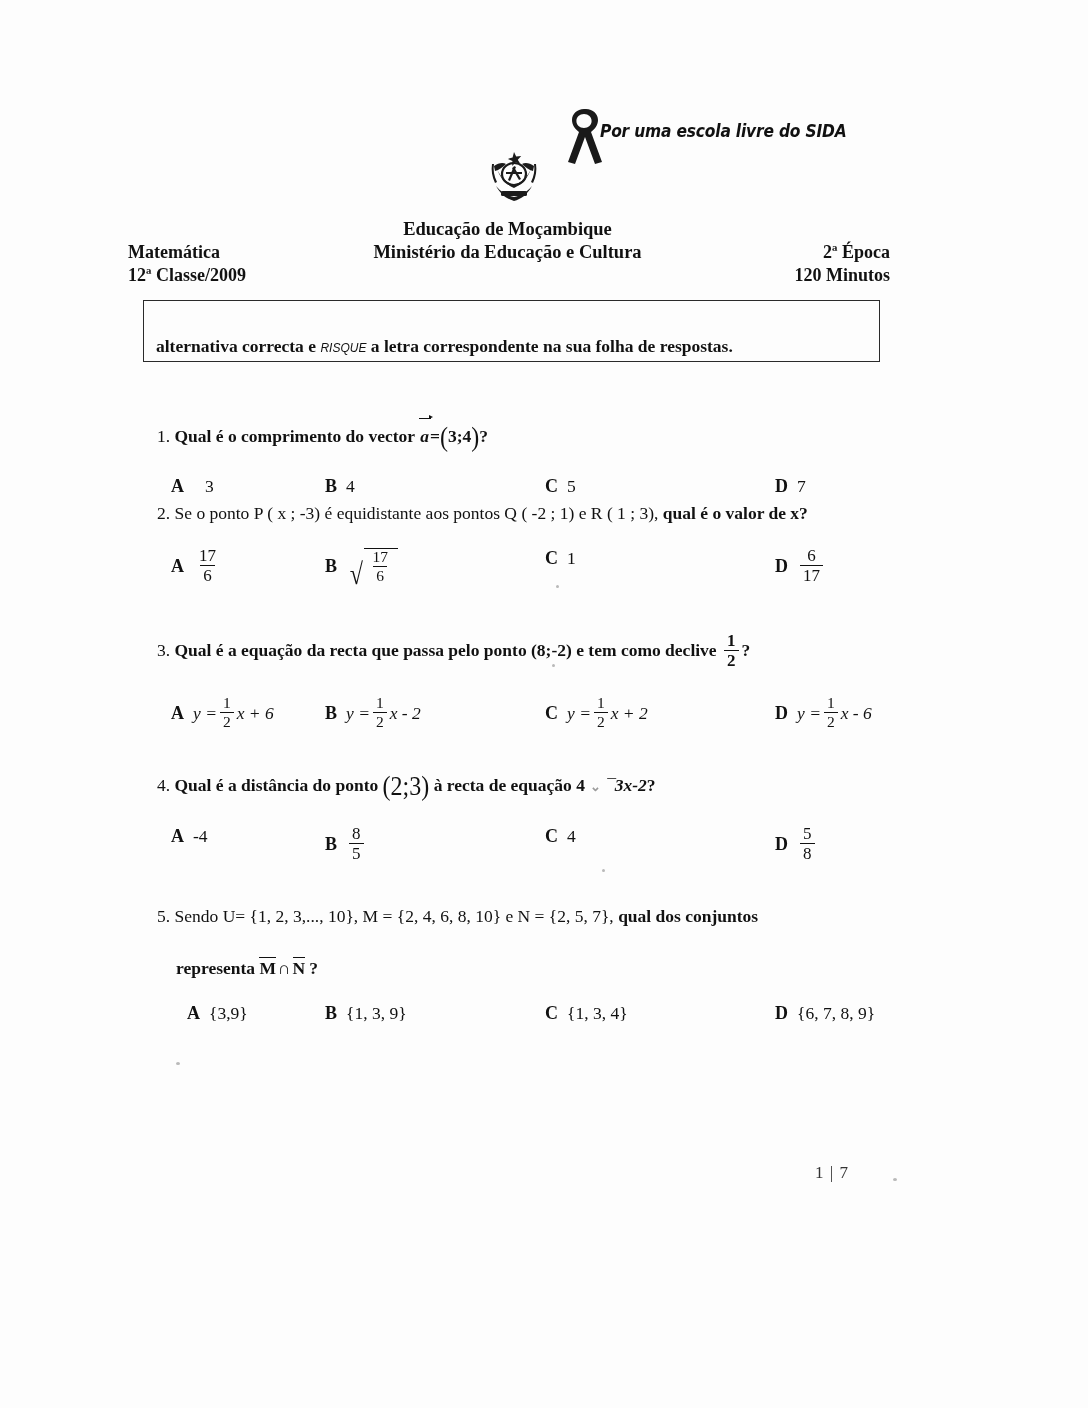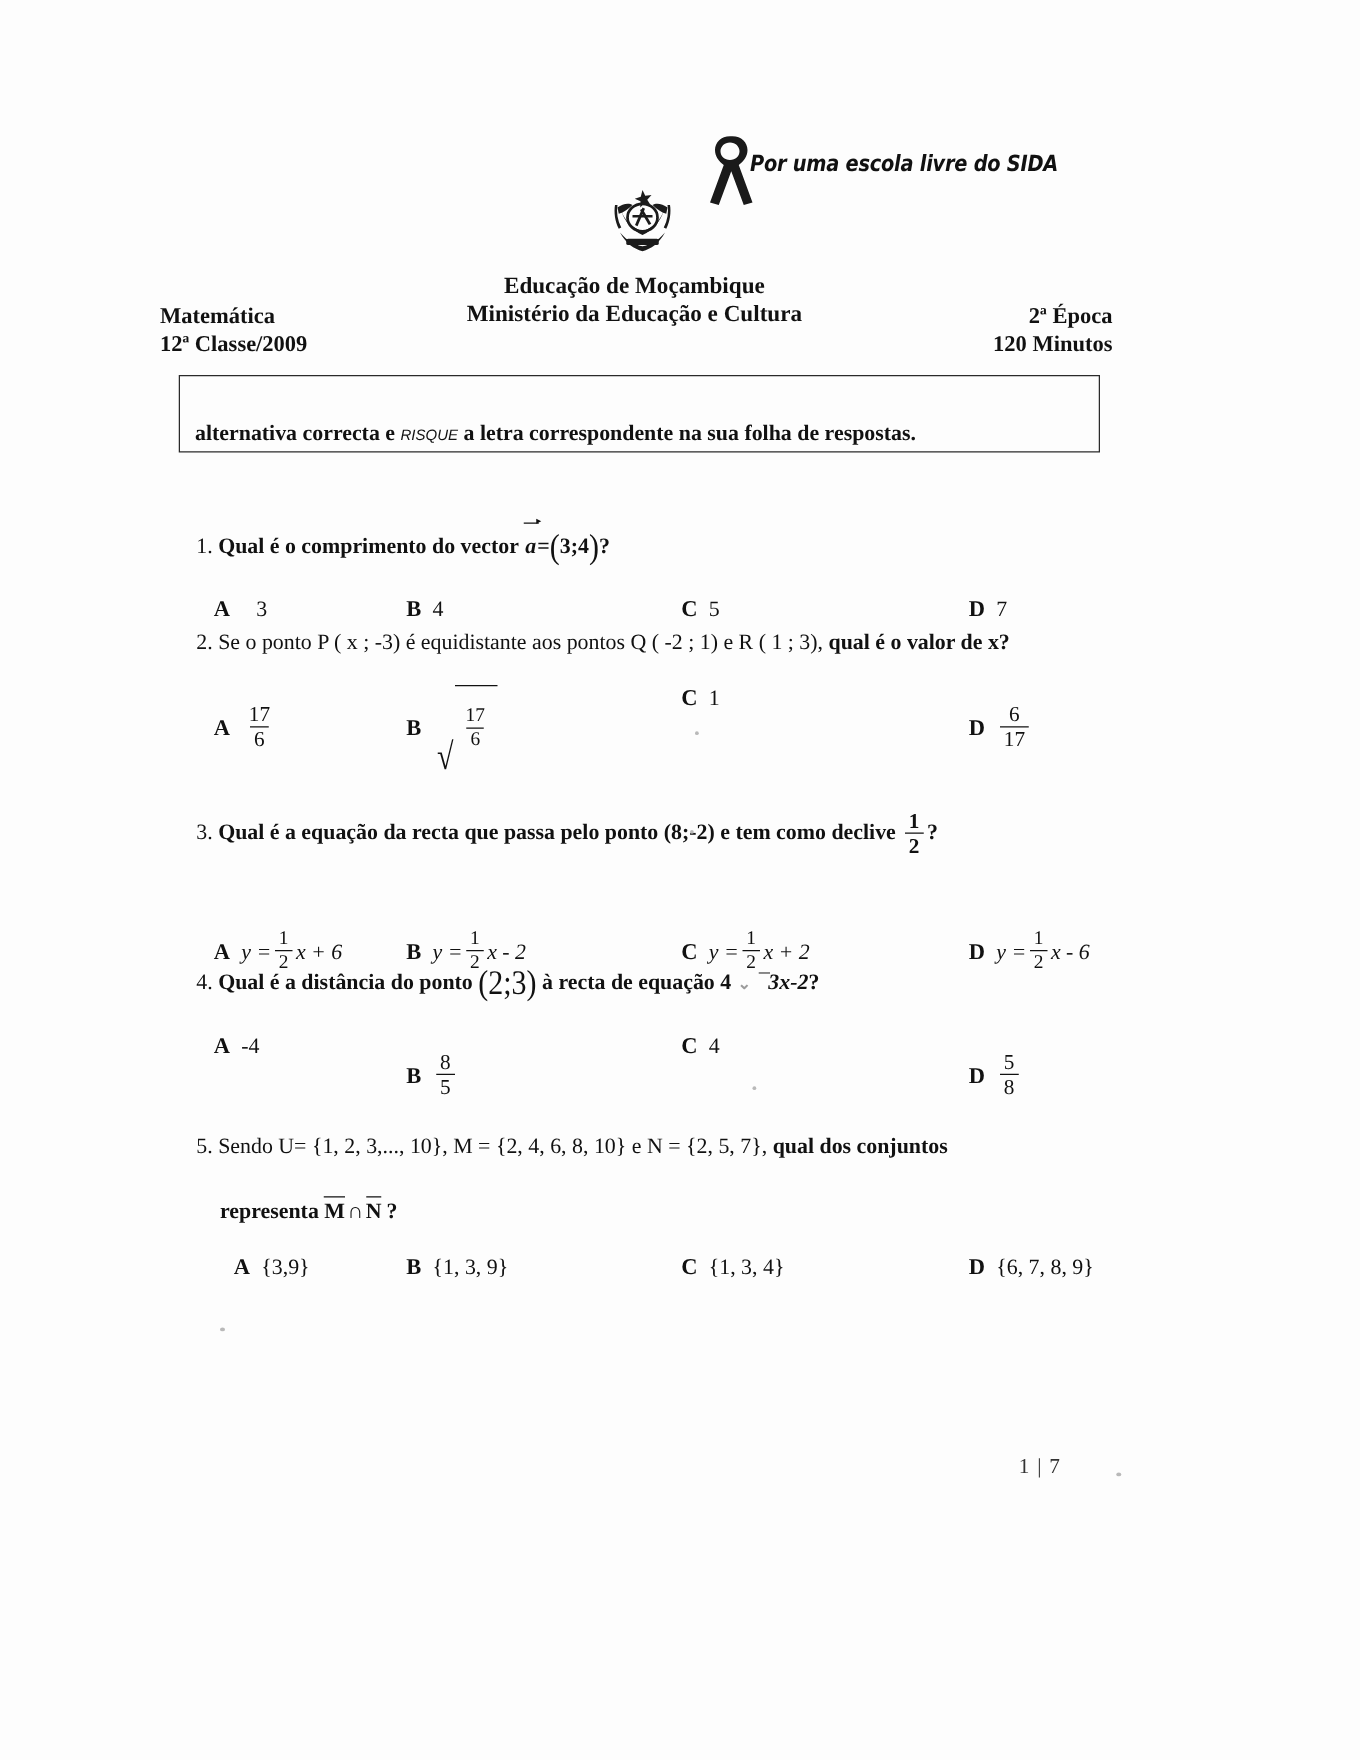--- a/index.html
+++ b/index.html
@@ -158,21 +158,21 @@
   .opt.b { left: 168px; }
   .opt.c { left: 388px; }
   .opt.d { left: 618px; }
 
   
   .frac {
     display: inline-flex;
     flex-direction: column;
     align-items: center;
     vertical-align: middle;
-    margin: 16px 3px;
+    margin: 0 3px;
     line-height: 1;
     position: relative;
     top: -1px;
   }
   .frac .num { padding: 0 3px 1px 3px; font-size: 17px; }
   .frac .den { padding: 1px 3px 0 3px; font-size: 17px; border-top: 1.4px solid #111; }
   .frac.small .num, .frac.small .den { font-size: 15.5px; }
   .frac.bold .num, .frac.bold .den { font-weight: bold; }
 
   

